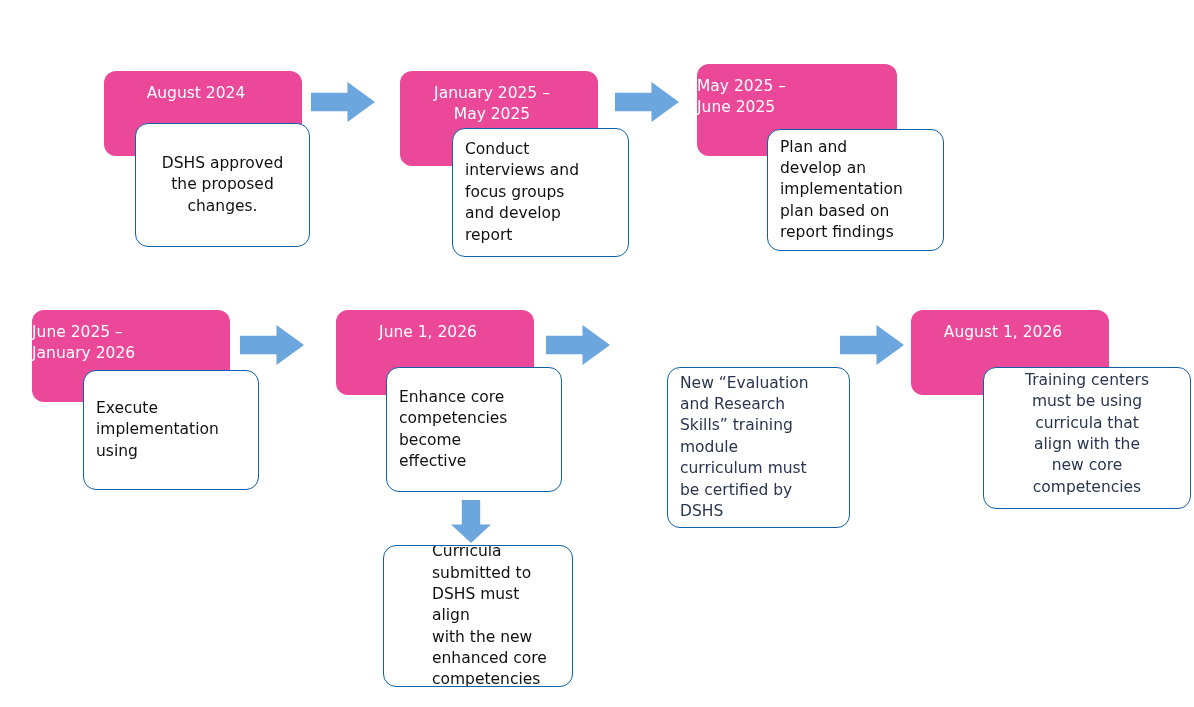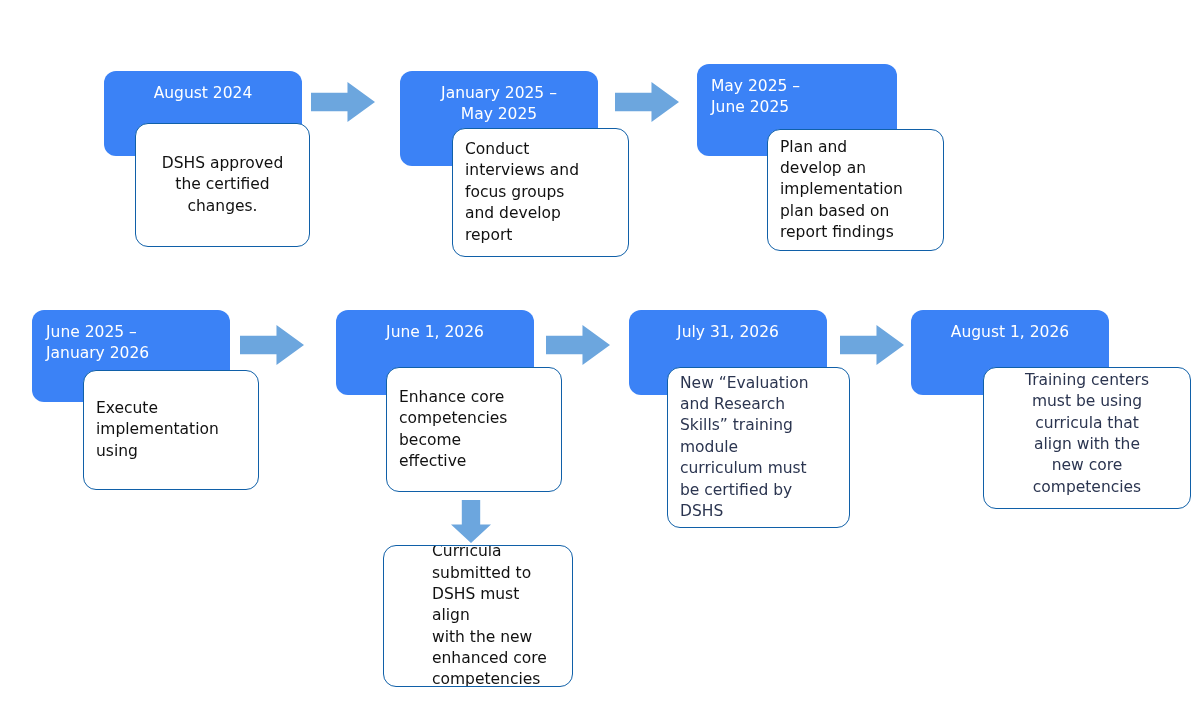--- a/index.html
+++ b/index.html
@@ -26,26 +26,26 @@
   }
 
   
   .node {
     position: absolute;
     box-sizing: border-box;
   }
 
   
   .date-card {
-    background: #3b82f6;
+    background: #ec4899;
     border-radius: 12px;
     color: #ffffff;
     font-size: 15.5px;
     line-height: 1.35;
-    padding: 12px 14px 0 14px;
+    padding: 12px 14px 0 0;
     box-sizing: border-box;
     overflow: hidden;
     white-space: pre-line;
   }
   .date-card.align-center { text-align: center; }
   .date-card.align-left   { text-align: left; }
 
   
   .body-card {
     background: #ffffff;
@@ -78,21 +78,21 @@
   }
 </style>
 </head>
 <body>
 
 <div id="canvas">
 
   <div class="node date-card align-center" style="left:104px; top:71px; width:198px; height:85px;">August 2024</div>
   <div class="node body-card txt-center" style="left:135px; top:123px; width:175px; height:124px;">
     <span class="body-text">DSHS approved
-the certified
+the proposed
 changes.</span>
   </div>
 
   <div class="arrow-right" style="left:311px; top:82px; width:64px; height:40px;"></div>
 
   <div class="node date-card align-center" style="left:400px; top:71px; width:198px; height:95px;">January 2025 –
 May 2025</div>
   <div class="node body-card txt-left" style="left:452px; top:128px; width:177px; height:129px;">
     <span class="body-text">Conduct
 interviews and
@@ -126,21 +126,20 @@
   <div class="node date-card align-center" style="left:336px; top:310px; width:198px; height:85px;">June 1, 2026</div>
   <div class="node body-card txt-left" style="left:386px; top:367px; width:176px; height:125px;">
     <span class="body-text">Enhance core
 competencies
 become
 effective</span>
   </div>
 
   <div class="arrow-right" style="left:546px; top:325px; width:64px; height:40px;"></div>
 
-  <div class="node date-card align-center" style="left:629px; top:310px; width:198px; height:85px;">July 31, 2026</div>
   <div class="node body-card txt-left navy" style="left:667px; top:367px; width:183px; height:161px;">
     <span class="body-text">New “Evaluation
 and Research
 Skills” training
 module
 curriculum must
 be certified by
 DSHS</span>
   </div>
 

